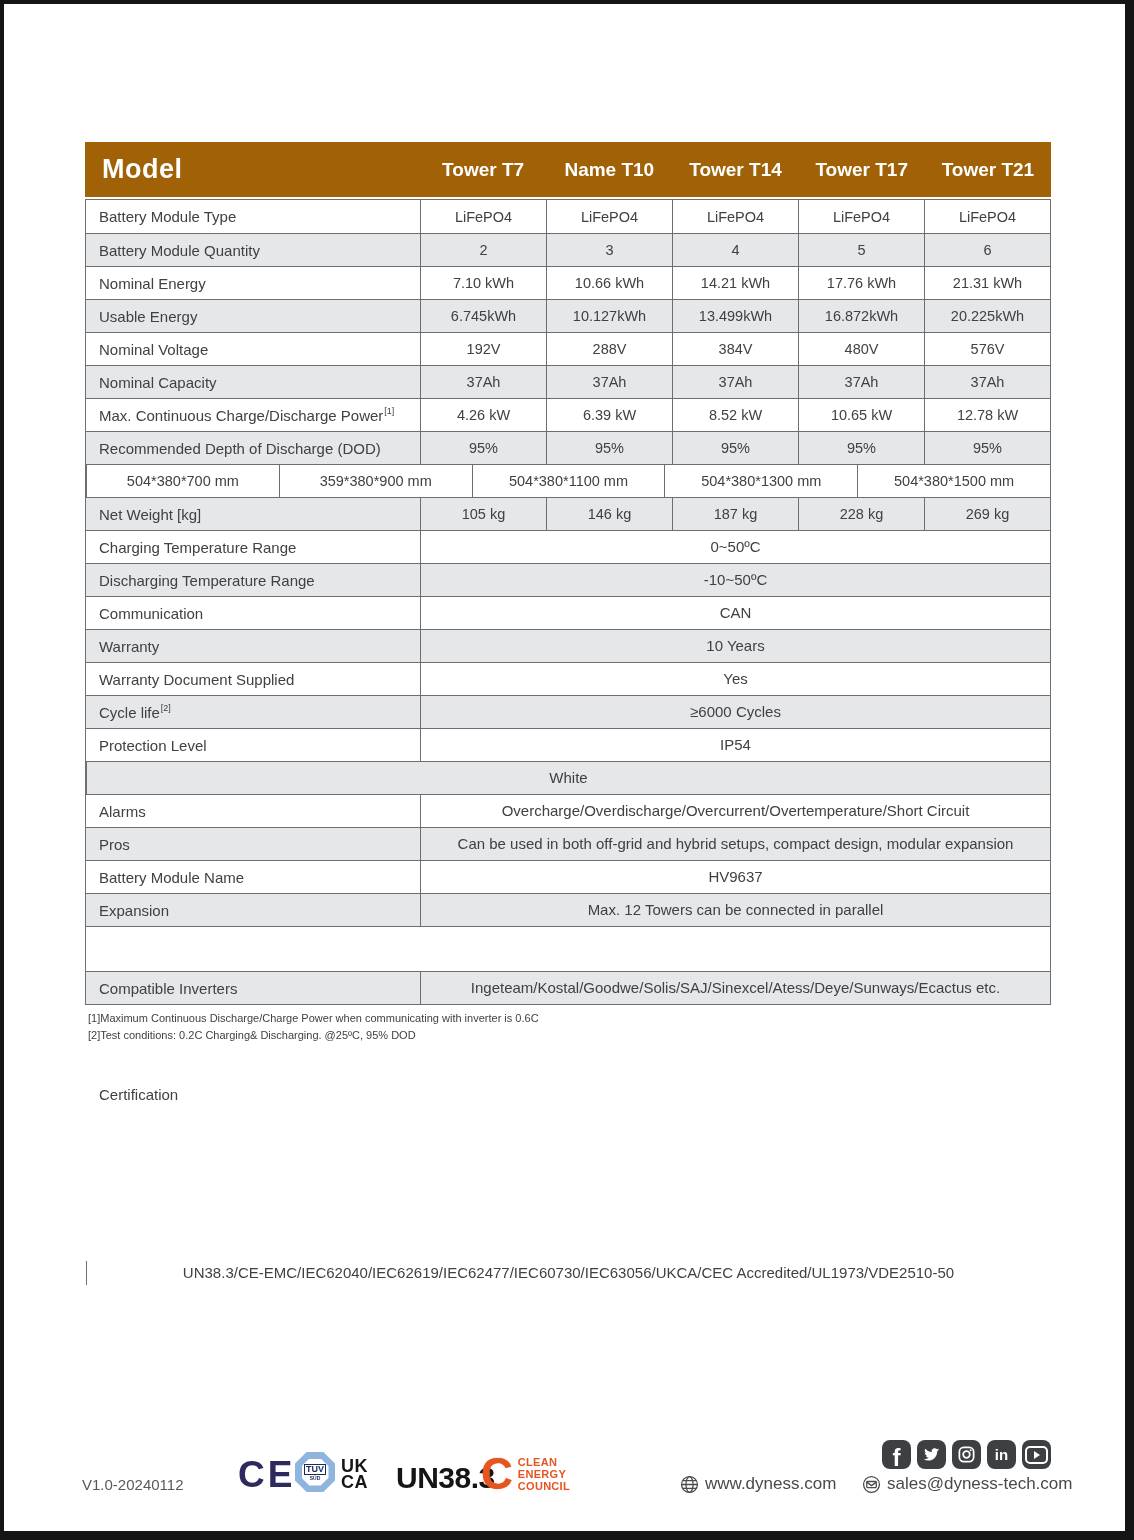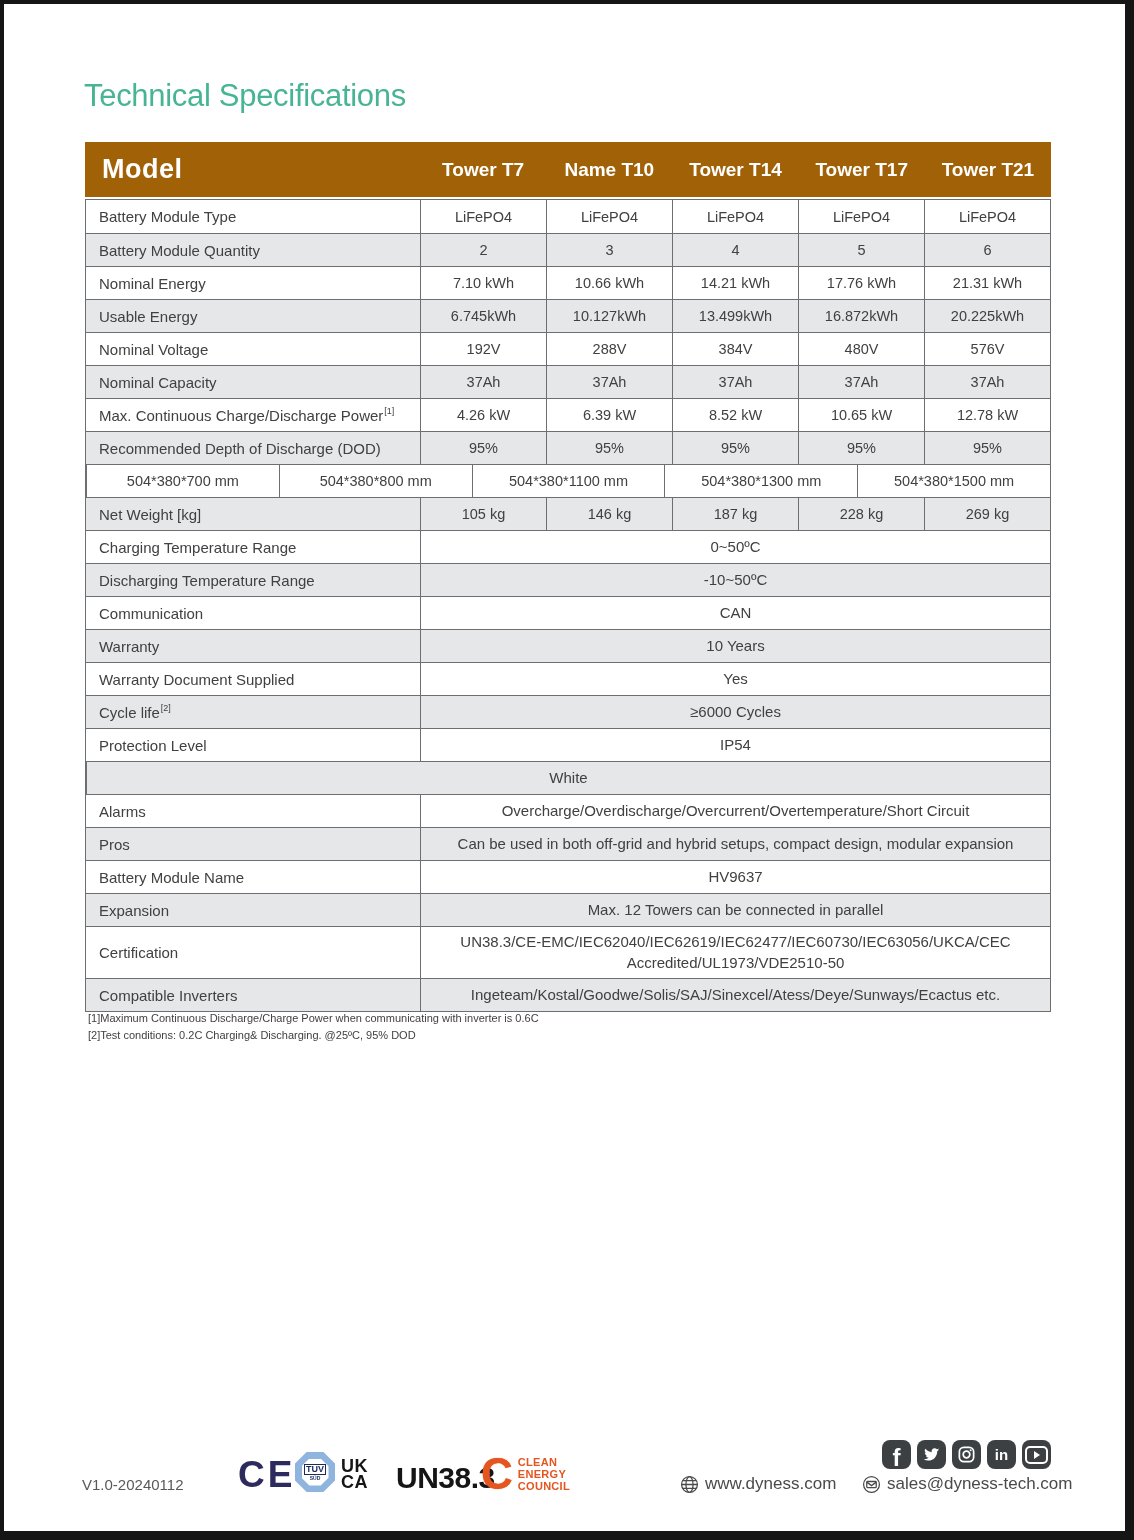--- a/index.html
+++ b/index.html
@@ -10,21 +10,21 @@
   .title{position:absolute;left:80px;top:74px;font-size:31px;color:#47B494;letter-spacing:-0.3px;}
 
   
   .band{position:absolute;left:81px;top:138px;width:966px;height:55px;background:#a16207;display:flex;align-items:center;box-sizing:border-box;}
   .band .model-label{flex:0 0 335px;padding-left:17px;font-size:27px;font-weight:700;color:#fff;box-sizing:border-box;letter-spacing:0.5px;}
   .model-h{flex:1 1 0;text-align:center;font-size:19px;font-weight:700;color:#fff;}
 
   
   .spec-table{position:absolute;left:81px;top:195px;width:966px;box-sizing:border-box;border:1px solid #6d6e71;background:#fff;}
   .trow{display:flex;align-items:stretch;height:33px;box-sizing:border-box;}
-  .trow.tall{height:52px;}
+  .trow.tall{height:45px;flex-direction:column;}
   .trow + .trow{border-top:1px solid #6d6e71;}
   .trow.alt{background:#E6E7E8;}
   .tlabel{flex:0 0 334px;display:flex;align-items:center;padding-left:13px;box-sizing:border-box;font-size:15px;color:#414042;}
   .tlabel sup{font-size:9px;line-height:0;margin-left:1px;transform:translateY(-4px);}
   .tcell{flex:1 1 0;border-left:1px solid #6d6e71;display:flex;align-items:center;justify-content:center;font-size:14.5px;color:#414042;text-align:center;white-space:nowrap;overflow:hidden;}
   .tmerged{flex:1 1 0;border-left:1px solid #6d6e71;display:flex;align-items:center;justify-content:center;font-size:15px;color:#414042;text-align:center;padding:2px 14px;box-sizing:border-box;line-height:1.35;}
 
   .footnotes{position:absolute;left:84px;top:1006px;font-size:11px;color:#414042;line-height:17px;}
 
   
@@ -55,21 +55,20 @@
   .soc.li span{font-size:15px;font-weight:800;}
   .yt-body{width:19px;height:14px;border:2.5px solid #fff;border-radius:5px;display:flex;align-items:center;justify-content:center;}
   .yt-tri{width:0;height:0;border-left:6px solid #fff;border-top:4px solid transparent;border-bottom:4px solid transparent;}
 </style>
 </head>
 <body>
 
 <div class="frame">
   <div class="page">
 
-    <div class="title">Technical Specifications</div>
 
     <div class="band">
       <div class="model-label">Model</div>
       <div id="model-headers" style="display:flex;flex:1 1 0;">
           <div class="model-h">Tower T7</div>
           <div class="model-h">Name T10</div>
           <div class="model-h">Tower T14</div>
           <div class="model-h">Tower T17</div>
           <div class="model-h">Tower T21</div>
         </div>
@@ -135,21 +134,21 @@
         <div class="trow alt">
           <div class="tlabel">Recommended Depth of Discharge (DOD)</div>
           <div class="tcell">95%</div>
           <div class="tcell">95%</div>
           <div class="tcell">95%</div>
           <div class="tcell">95%</div>
           <div class="tcell">95%</div>
         </div>
         <div class="trow">
           <div class="tcell">504*380*700 mm</div>
-          <div class="tcell">504*380*800 mm</div>
+          <div class="tcell">359*380*900 mm</div>
           <div class="tcell">504*380*1100 mm</div>
           <div class="tcell">504*380*1300 mm</div>
           <div class="tcell">504*380*1500 mm</div>
         </div>
         <div class="trow alt">
           <div class="tlabel">Net Weight [kg]</div>
           <div class="tcell">105 kg</div>
           <div class="tcell">146 kg</div>
           <div class="tcell">187 kg</div>
           <div class="tcell">228 kg</div>

